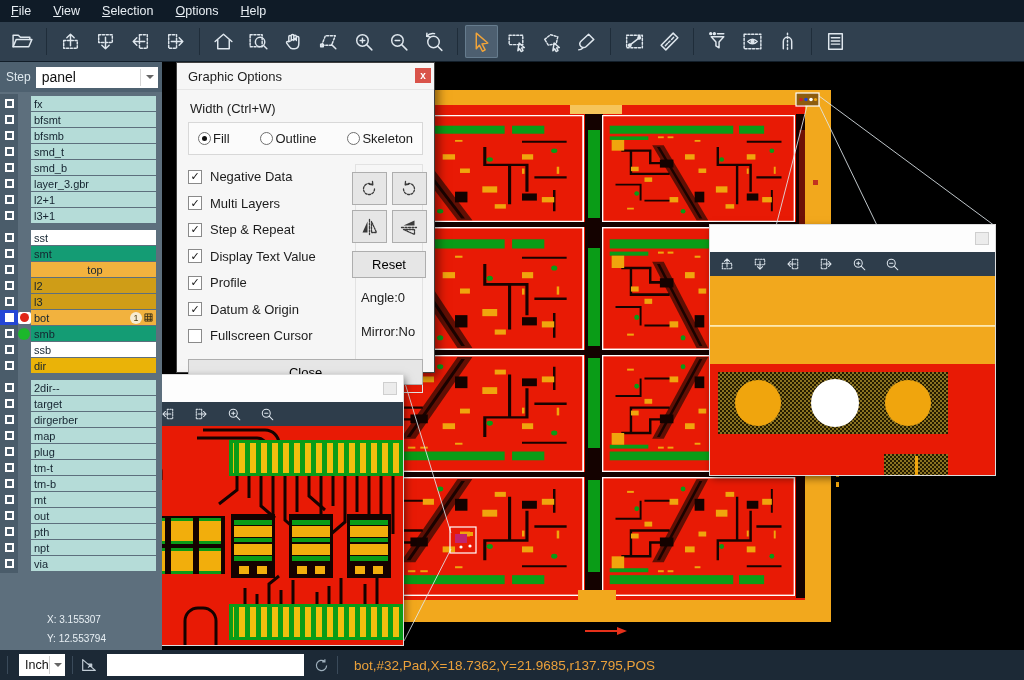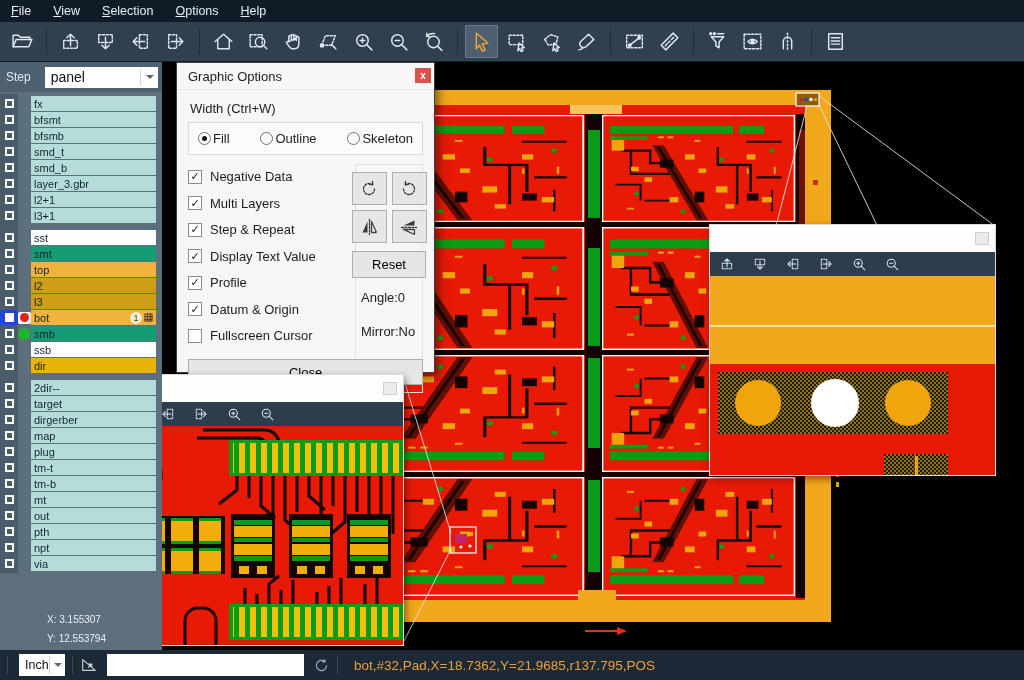--- a/index.html
+++ b/index.html
@@ -20,21 +20,21 @@
   .tb-btn { width:33px; height:33px; background:none; border:none; color:#dfe7ee;
             display:flex; align-items:center; justify-content:center; margin:0 1px; border-radius:2px; }
   .tb-btn svg { width:23px; height:23px; }
   .tb-btn.active { background:#4d5f70; box-shadow:inset 0 0 0 1px #667c8e; color:#f0a43a; }
   .tb-sep { width:1px; height:27px; background:#1f2d3a; margin:0 6px; }
 
   
   .sidebar { position:absolute; left:0; top:62px; width:162px; height:588px;
              background:#5d6f7d; z-index:5; }
   .step-row { height:30px; display:flex; align-items:center; background:#4e6170;
-              padding:0 4px; gap:14px; }
+              padding:0 4px; gap:5px; }
   .step-label { color:#dfe9ef; font-size:12px; padding-left:2px; }
   .step-select { flex:1; height:21px; background:#fff; display:flex; align-items:center;
                  font-size:14px; color:#111; padding-left:6px; position:relative; }
   .step-select::before { content:''; position:absolute; right:17px; top:2px; bottom:2px;
                  width:1px; background:#d5d5d5; }
   .step-select::after { content:''; position:absolute; right:4px; top:8px;
                  border:4px solid transparent; border-top-color:#666; }
   .layers { position:relative; width:156px; margin-top:4px; }
   .layers::before { content:''; position:absolute; left:0; top:-2px; bottom:-2px; width:18px;
                  background:#4a5c6a; }
@@ -46,21 +46,21 @@
   .layer-cbcell.sel .layer-cb { background:#fff; }
   .layer-indcell { width:13px; height:15px; display:flex; align-items:center; }
   .pillbg { width:13px; height:12px; background:#fff; border-radius:2px; display:flex;
             align-items:center; justify-content:center; }
   .dot { width:10px; height:10px; border-radius:50%; }
   .dot.red { background:#e02518; width:9px; height:9px; }
   .dot.green { background:#1cb82b; width:12px; height:12px; }
   .layer-bar { flex:1; height:15px; display:flex; align-items:center; padding-left:3px;
                font-size:11px; color:#152430; overflow:hidden; white-space:nowrap; }
   .c-cyan { background:#b5dcd8; } .c-white { background:#ffffff; }
-  .c-green { background:#149c74; } .c-amber { background:#f2b23e; }
+  .c-green { background:#149c74; } .c-amber { background:#f2b23e;justify-content:center; }
   .c-mustard { background:#cf9d17; } .c-gray { background:#eab308; }
   .badge { margin-left:auto; margin-right:2px; min-width:12px; height:12px; border-radius:6px;
            background:#f6ecd2; color:#4a3a10; font-size:9px; display:flex;
            align-items:center; justify-content:center; }
   .gridicon { margin-right:3px; display:flex; }
   .layer-gap { height:6px; }
   .coords { position:absolute; left:6px; top:548px; color:#e9f0f5; font-size:10px; line-height:19px;margin-left:41px; }
 
   
   .canvas { position:absolute; left:162px; top:62px; width:862px; height:588px; z-index:1; }

